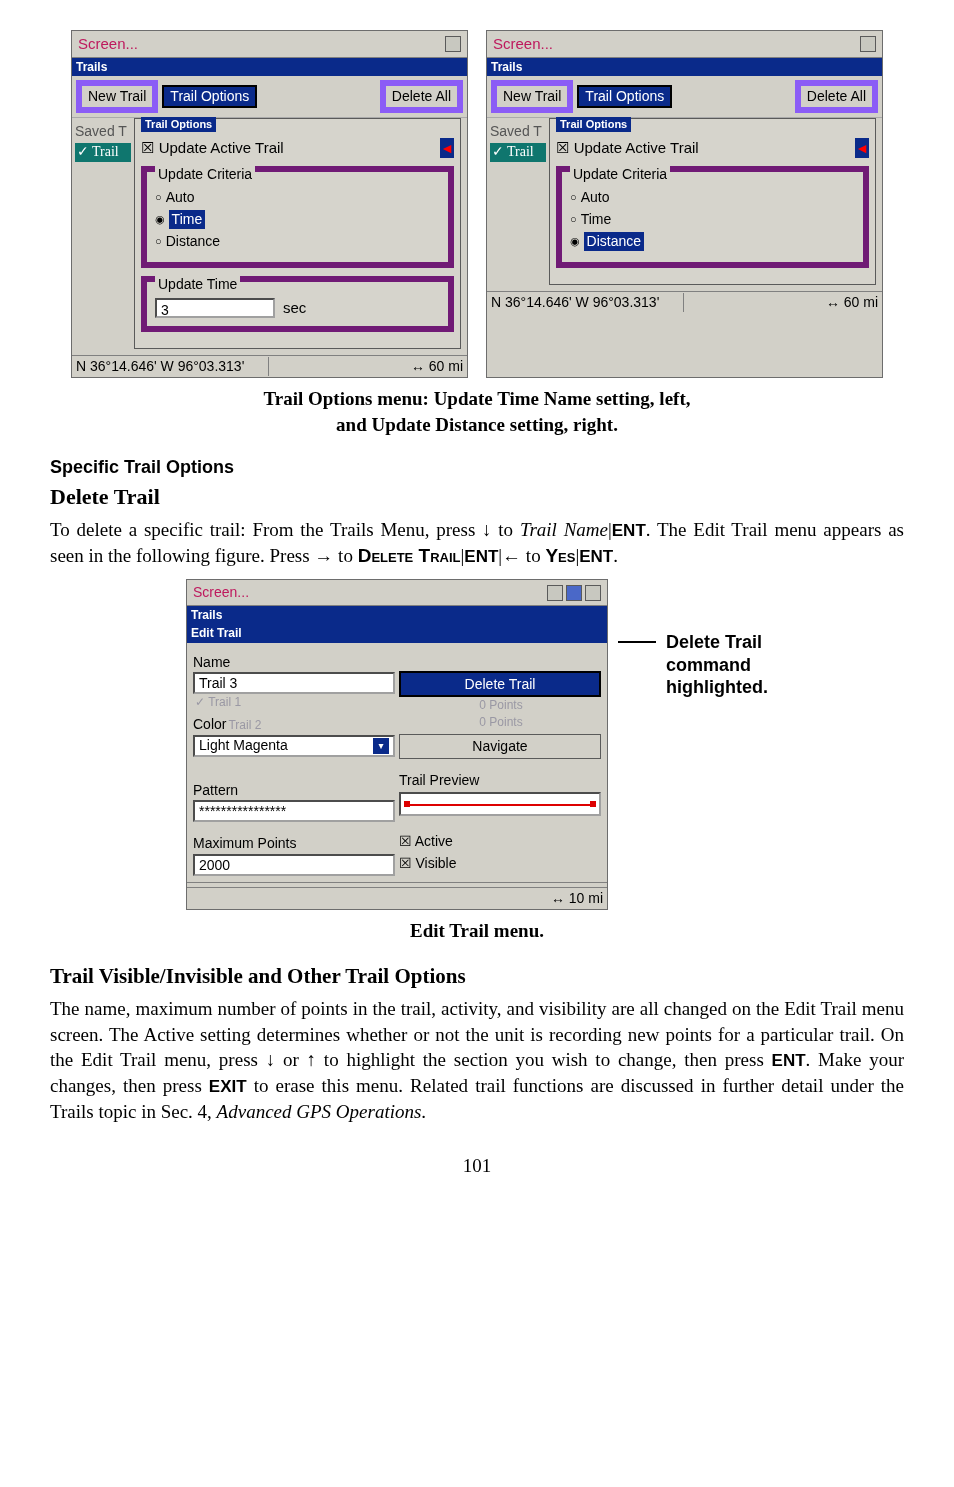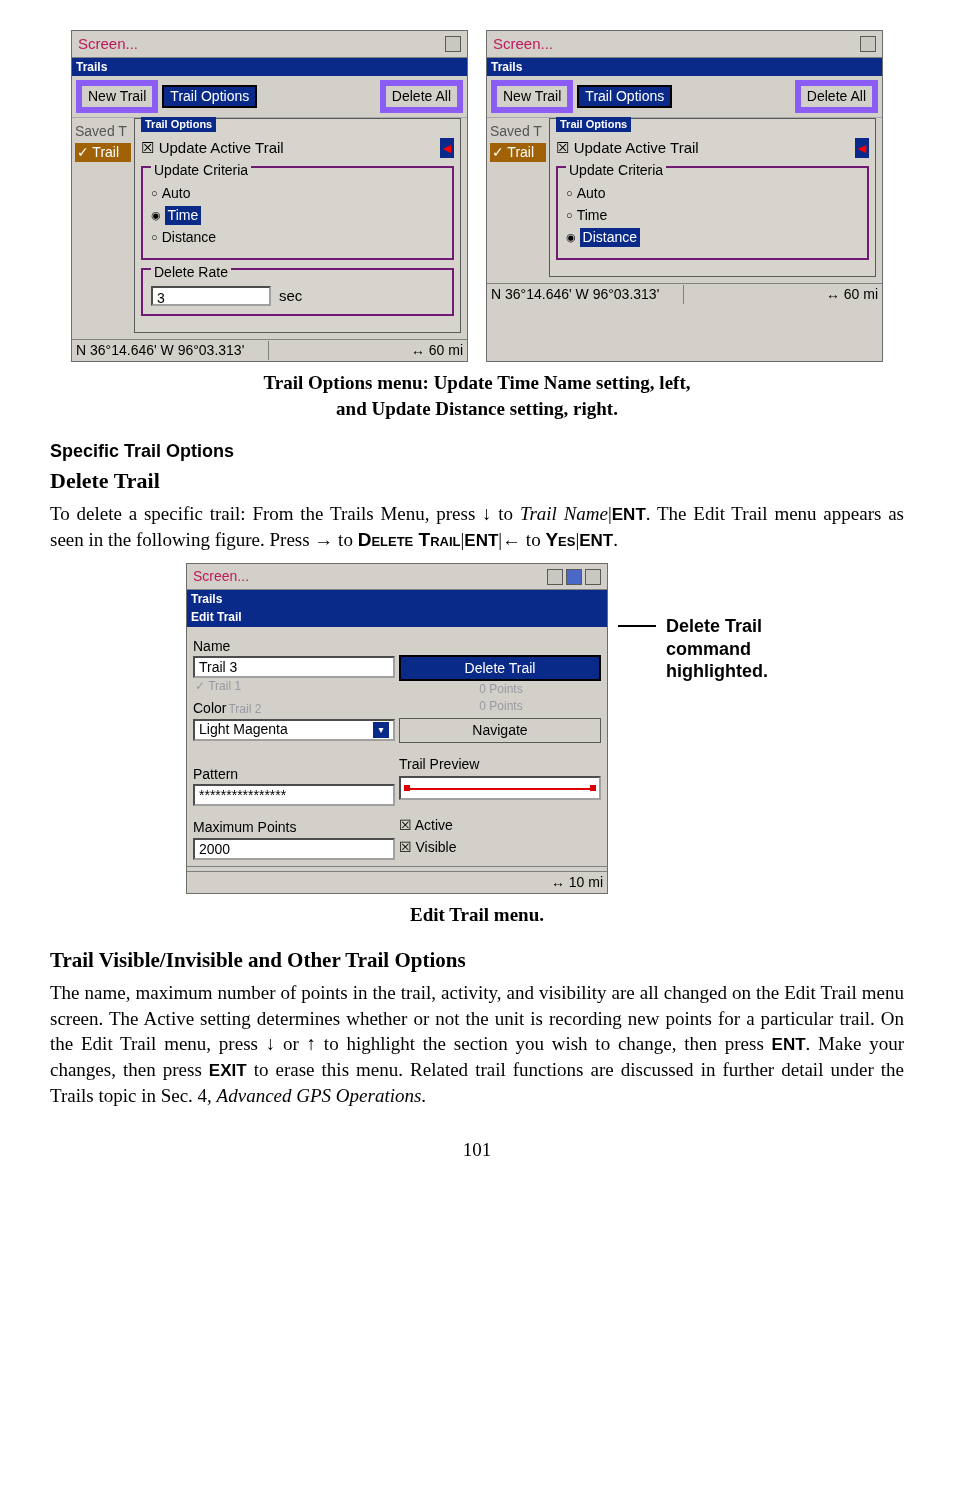--- a/index.html
+++ b/index.html
@@ -71,23 +71,24 @@
   }
   .side-labels {
     width: 62px;
     padding: 2px 3px;
     font-size: 14px;
     color: #555;
     box-sizing: border-box;
   }
   .side-labels .st { margin-top: 2px;}
   .side-labels .sel {
-    background: #a16207;
+    background: #0f766e;
     color: #fff;
     padding: 0 2px;
+    font-family: Liberation Serif, serif;
   }
   .panel {
     flex: 1;
     margin: 0 6px 6px 0;
     border: 1px solid #5a5a5a;
     background: #d6d4cc;
     padding: 4px 6px 10px 6px;
     position: relative;
   }
   .panel-title {
@@ -105,21 +106,21 @@
   }
   .arrow-red {
     background: #0a2a8a;
     color: #f00;
     display: inline-block;
     float: right;
     padding: 0 3px;
     font-weight: bold;
   }
   .group {
-    border: 2px solid #701a75;
+    border: 6px solid #701a75;
     margin: 8px 0 6px 0;
     padding: 6px 8px 8px 8px;
   }
   .group .gtitle {
     position: relative;
     top: -14px;
     background: #d6d4cc;
     display: inline-block;
     padding: 0 3px;
     font-size: 14px;
@@ -299,21 +300,21 @@
                 <span class="r">◉</span>
                 <span class="lbl">Time</span>
               </div>
             <div class="radio">
                 <span class="r">○</span>
                 <span class="lbl">Distance</span>
               </div>
           </div>
         </div>
         <div class="group">
-          <span class="gtitle">Delete Rate</span>
+          <span class="gtitle">Update Time</span>
           <div class="field-row" style="margin-top:-10px">
             <span class="tinput">3</span>
             <span>sec</span>
           </div>
         </div>
       </div>
     </div>
     <div class="statusbar">
       <span class="cell">N   36°14.646'   W   96°03.313'</span>
       <span class="r">↔   60 mi</span>

